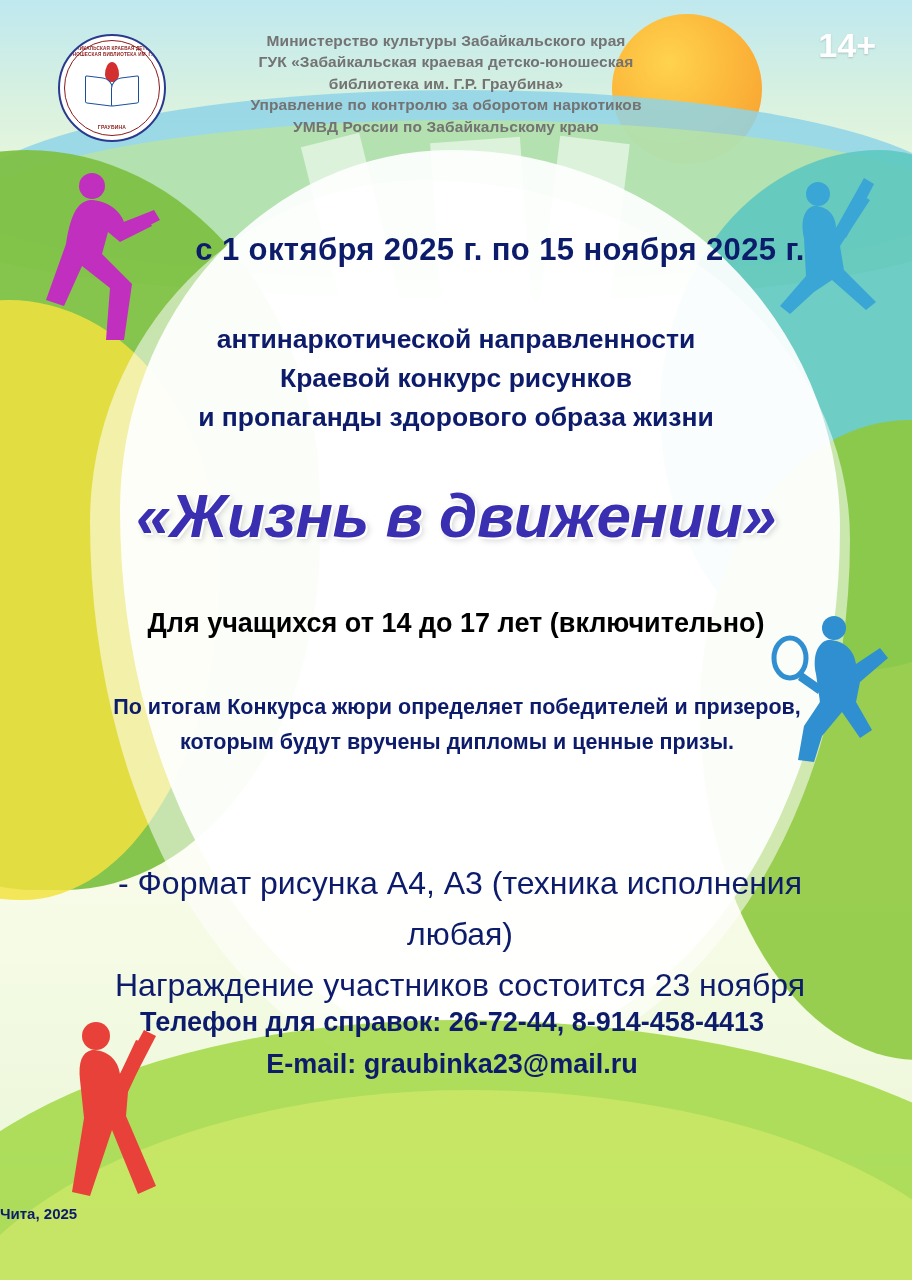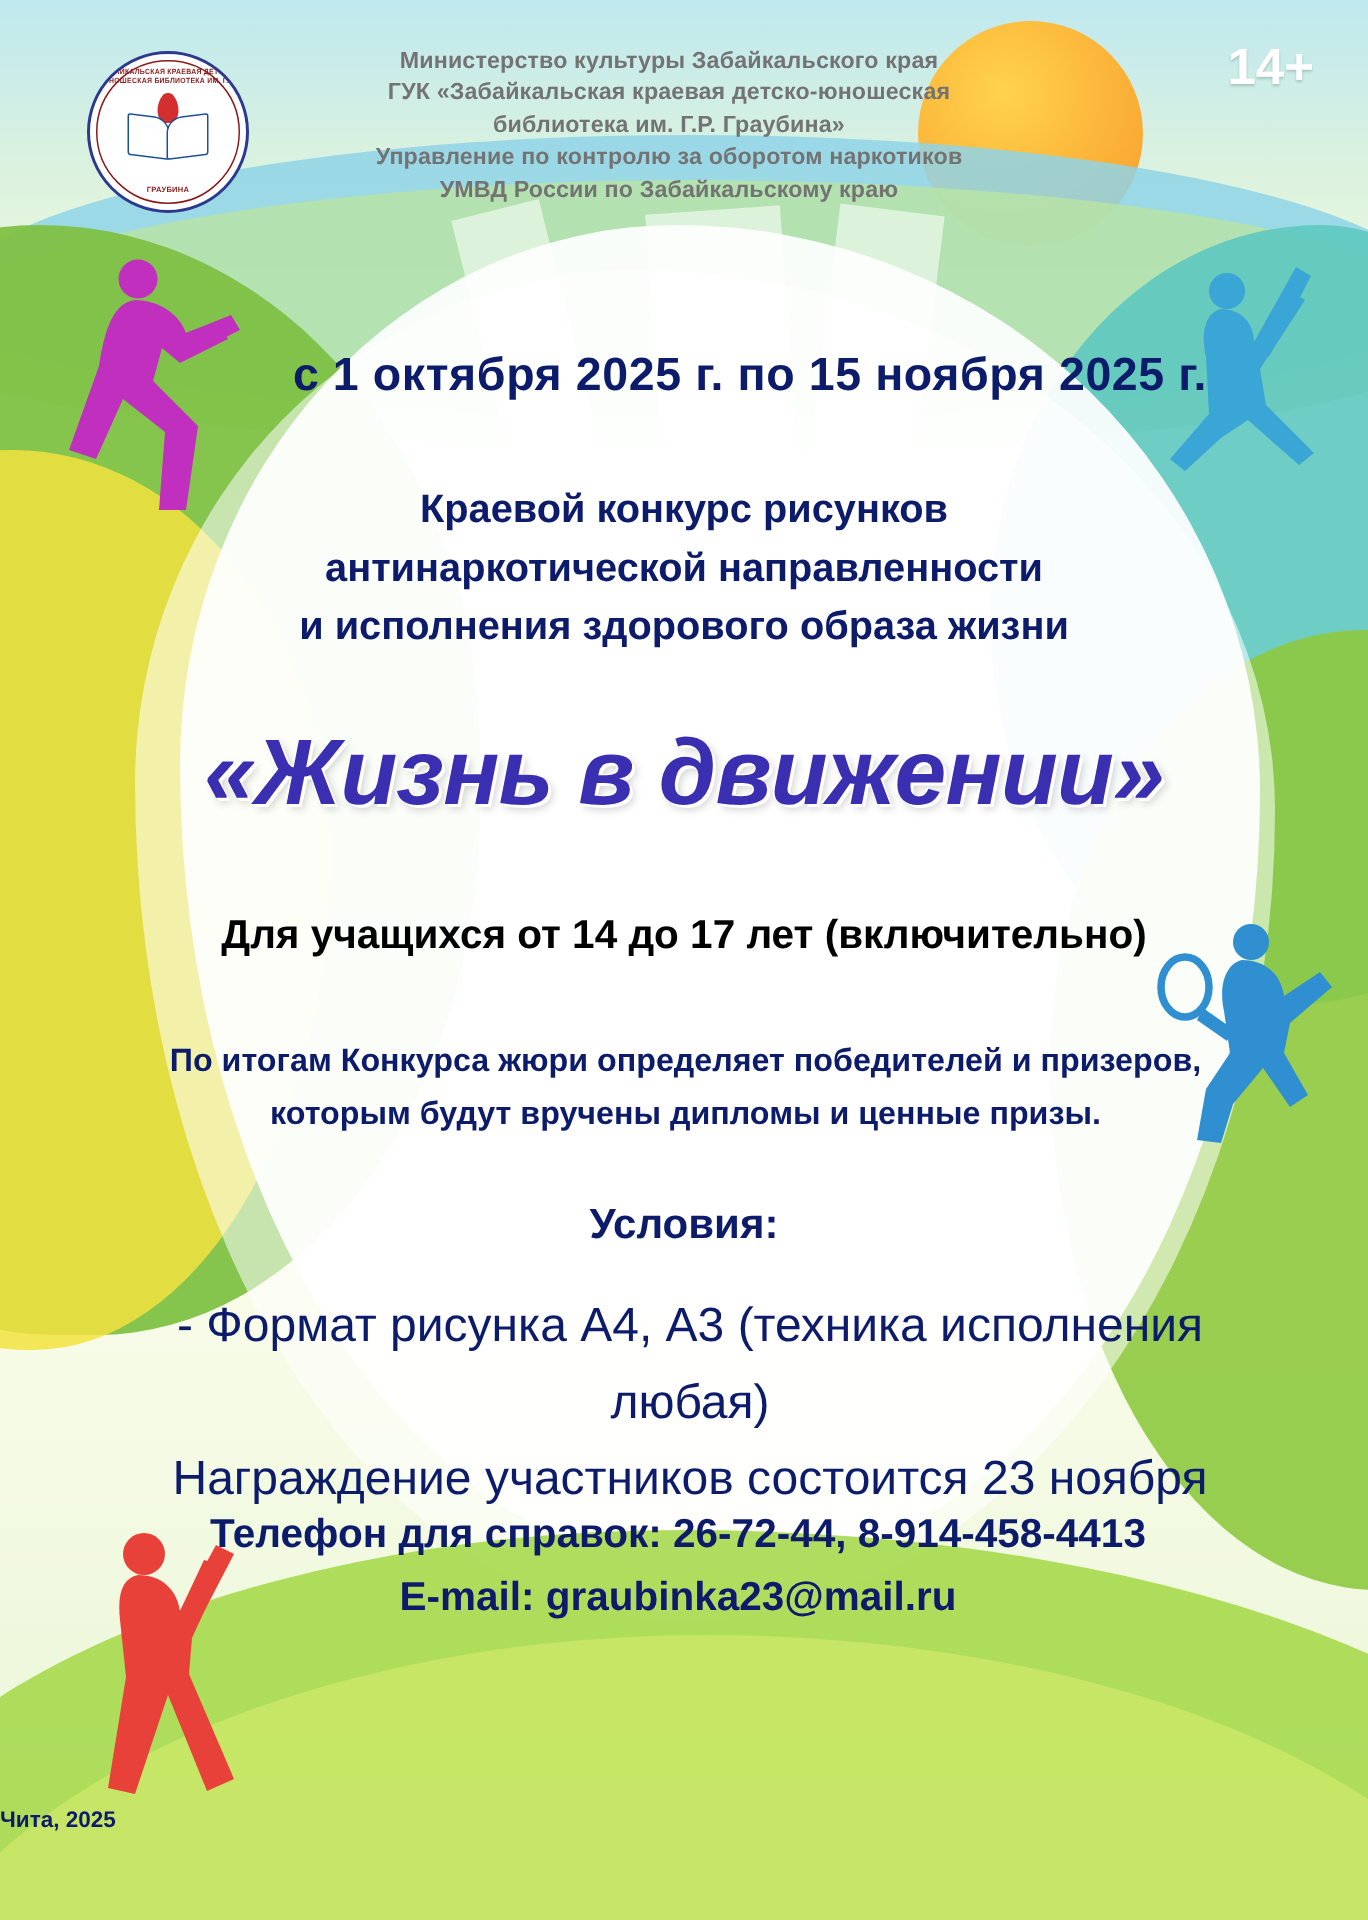--- a/index.html
+++ b/index.html
@@ -391,35 +391,34 @@
     <div>УМВД России по Забайкальскому краю</div>
   </div>
 
   <div class="age-badge">14+</div>
 
   <div class="content">
 
     <div class="dates">с 1 октября 2025 г.  по 15 ноября 2025 г.</div>
 
     <div class="subtitle">
+      <div>антинаркотической направленности</div>
       <div>Краевой конкурс рисунков</div>
-      <div>антинаркотической направленности</div>
-      <div>и исполнения здорового образа жизни</div>
+      <div>и пропаганды здорового образа жизни</div>
     </div>
 
     <div class="title">«Жизнь в движении»</div>
 
     <div class="age-line">Для учащихся от 14 до 17 лет (включительно)</div>
 
     <div class="jury">
       <div>По итогам Конкурса жюри определяет победителей и призеров,</div>
       <div>которым будут вручены дипломы и ценные призы.</div>
     </div>
 
-    <div class="terms-title">Условия:</div>
 
     <div class="terms-list">
       <div>- Формат рисунка А4, А3  (техника исполнения любая)</div>
       <div>Награждение участников состоится 23 ноября</div>
     </div>
 
     <div class="contacts">
       <div>Телефон для справок: 26-72-44, 8-914-458-4413</div>
       <div>E-mail:  graubinka23@mail.ru</div>
     </div>

